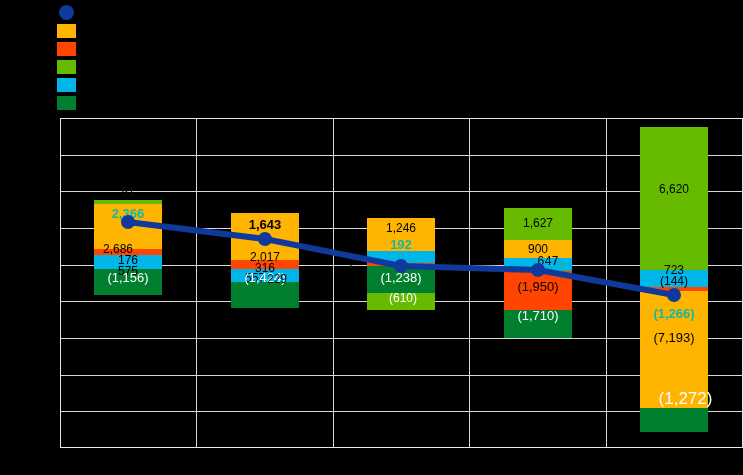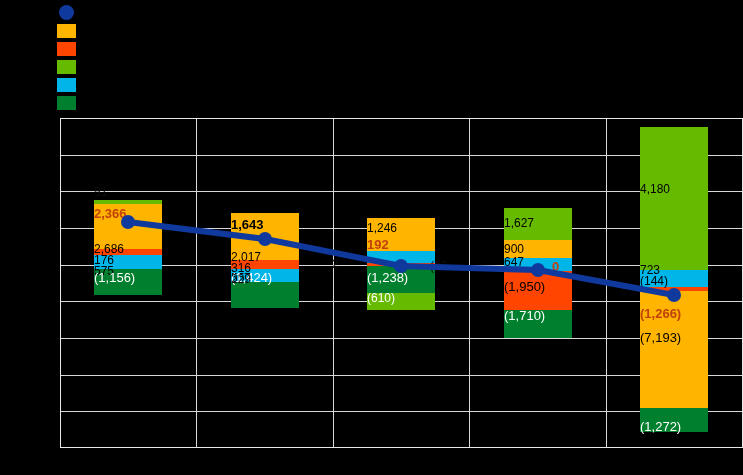--- a/index.html
+++ b/index.html
@@ -17,24 +17,24 @@
   
   #plot{position:absolute;left:60px;top:118px;width:683px;height:330px;}
   .gl-h{position:absolute;left:0;width:100%;height:1px;background:#d8d8d8;}
   .gl-v{position:absolute;top:0;width:1px;height:100%;background:#d8d8d8;}
   .plot-border{position:absolute;left:0;top:0;width:100%;height:100%;
       border:1px solid #e8e8e8;box-sizing:border-box;pointer-events:none;}
 
   .bar{position:absolute;}
   .seg{position:absolute;left:0;width:100%;box-sizing:border-box;}
 
-  .dlabel{position:absolute;white-space:nowrap;font-size:12px;}
+  .dlabel{position:absolute;white-space:nowrap;font-size:12px;text-align:center;}
   .dl-black{color:#000;}
   .dl-white{color:#fff;}
-  .dl-blue{color:#c2410c;font-weight:bold;}
+  .dl-blue{color:#14b8a6;font-weight:bold;}
   .dl-faint{color:#0d0d0d;}
   .dl-bold{font-weight:bold;}
 
   svg.lineLayer{position:absolute;left:0;top:0;width:683px;height:330px;overflow:visible;}
 </style>
 </head>
 <body>
 
 <div id="root">
 
@@ -129,38 +129,38 @@
 
     <div class="bar" style="left:444px;top:90px;width:68px;height:117px;">
       <div class="seg" style="top:0px;height:32px;background:#66BB00;"></div>
       <div class="seg" style="top:32px;height:18px;background:#FFB400;"></div>
       <div class="seg" style="top:50px;height:13px;background:#00B5E8;"></div>
       <div class="seg" style="top:63px;height:39px;background:#FF4500;"></div>
       <div class="seg" style="top:102px;height:28px;background:#00802F;"></div>
     </div>
     <div class="dlabel dl-black" style="left:444px;top:98px;width:68px;">1,627</div>
     <div class="dlabel dl-black" style="left:444px;top:124px;width:68px;">900</div>
-    <div class="dlabel dl-black" style="left:444px;top:137px;width:88px;">647</div>
+    <div class="dlabel dl-black" style="left:444px;top:137px;width:88px;font-family:Liberation Mono, monospace;">647</div>
     <div class="dlabel dl-blue" style="left:492px;top:141px;width:22px;font-size:13px;">0</div>
     <div class="dlabel dl-black" style="left:444px;top:161px;width:68px;font-size:13px;">(1,950)</div>
     <div class="dlabel dl-white" style="left:444px;top:190px;width:68px;font-size:13px;">(1,710)</div>
 
     <div class="bar" style="left:580px;top:9px;width:68px;height:305px;">
       <div class="seg" style="top:0px;height:143px;background:#66BB00;"></div>
       <div class="seg" style="top:143px;height:17px;background:#00B5E8;"></div>
       <div class="seg" style="top:160px;height:4px;background:#FF4500;"></div>
       <div class="seg" style="top:164px;height:117px;background:#FFB400;"></div>
       <div class="seg" style="top:281px;height:24px;background:#00802F;"></div>
     </div>
-    <div class="dlabel dl-black" style="left:580px;top:64px;width:68px;">4,180</div>
+    <div class="dlabel dl-black" style="left:580px;top:64px;width:68px;">6,620</div>
     <div class="dlabel dl-black" style="left:580px;top:145px;width:68px;">723</div>
     <div class="dlabel dl-black" style="left:580px;top:156px;width:68px;">(144)</div>
     <div class="dlabel dl-blue" style="left:580px;top:188px;width:68px;font-size:13px;">(1,266)</div>
     <div class="dlabel dl-black" style="left:580px;top:212px;width:68px;font-size:13px;">(7,193)</div>
-    <div class="dlabel dl-white" style="left:580px;top:301px;width:91px;font-size:13px;">(1,272)</div>
+    <div class="dlabel dl-white" style="left:580px;top:271px;width:91px;font-size:17px;">(1,272)</div>
 
     <svg class="lineLayer" viewBox="0 0 683 330" preserveAspectRatio="none">
       <polyline points="68,104 205,121 341,148 478,152 614,177" fill="none" stroke="#10399E" stroke-width="6" stroke-linejoin="round" stroke-linecap="round"></polyline>
       <circle cx="68" cy="104" r="7" fill="#10399E"></circle>
       <circle cx="205" cy="121" r="7" fill="#10399E"></circle>
       <circle cx="341" cy="148" r="7" fill="#10399E"></circle>
       <circle cx="478" cy="152" r="7" fill="#10399E"></circle>
       <circle cx="614" cy="177" r="7" fill="#10399E"></circle>
     </svg>
 

